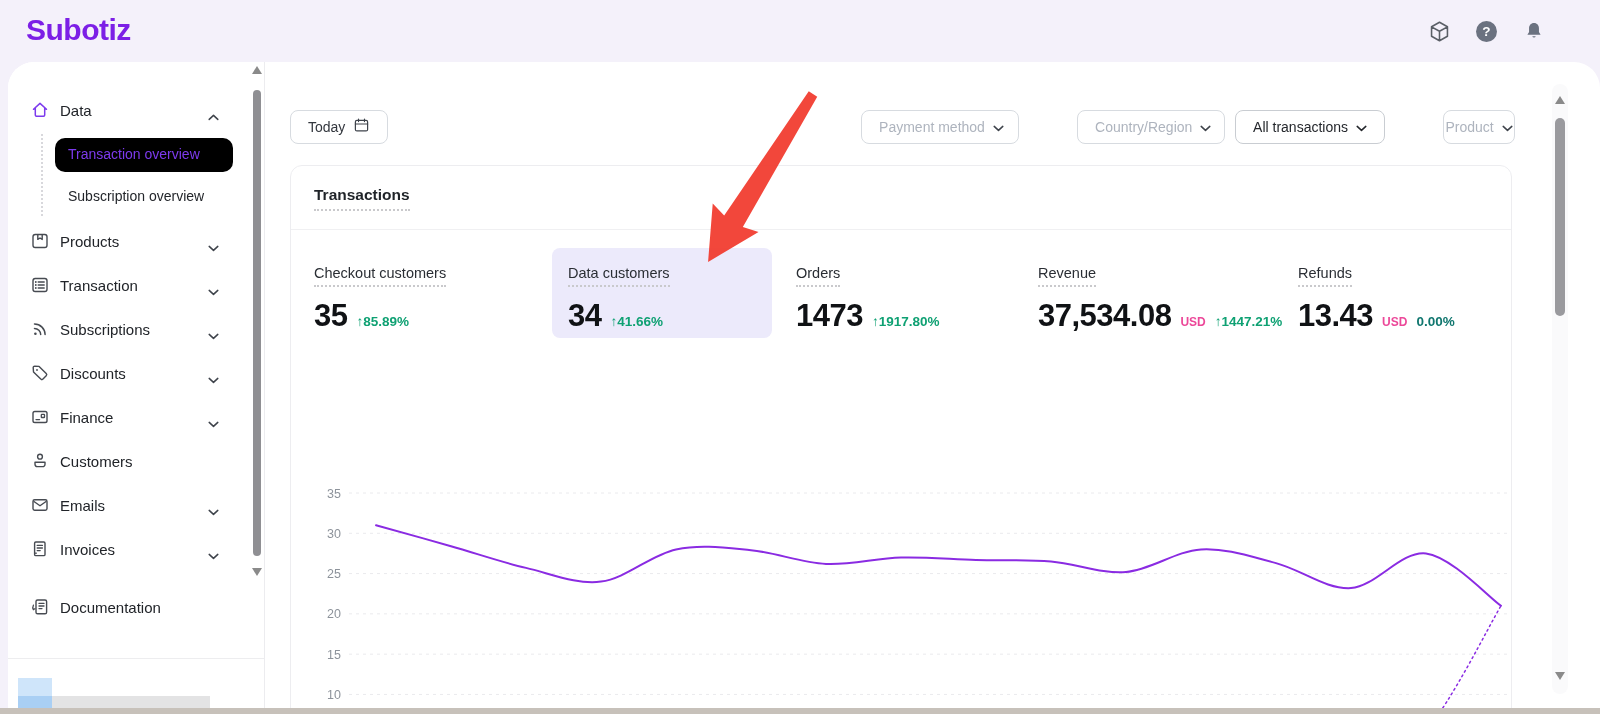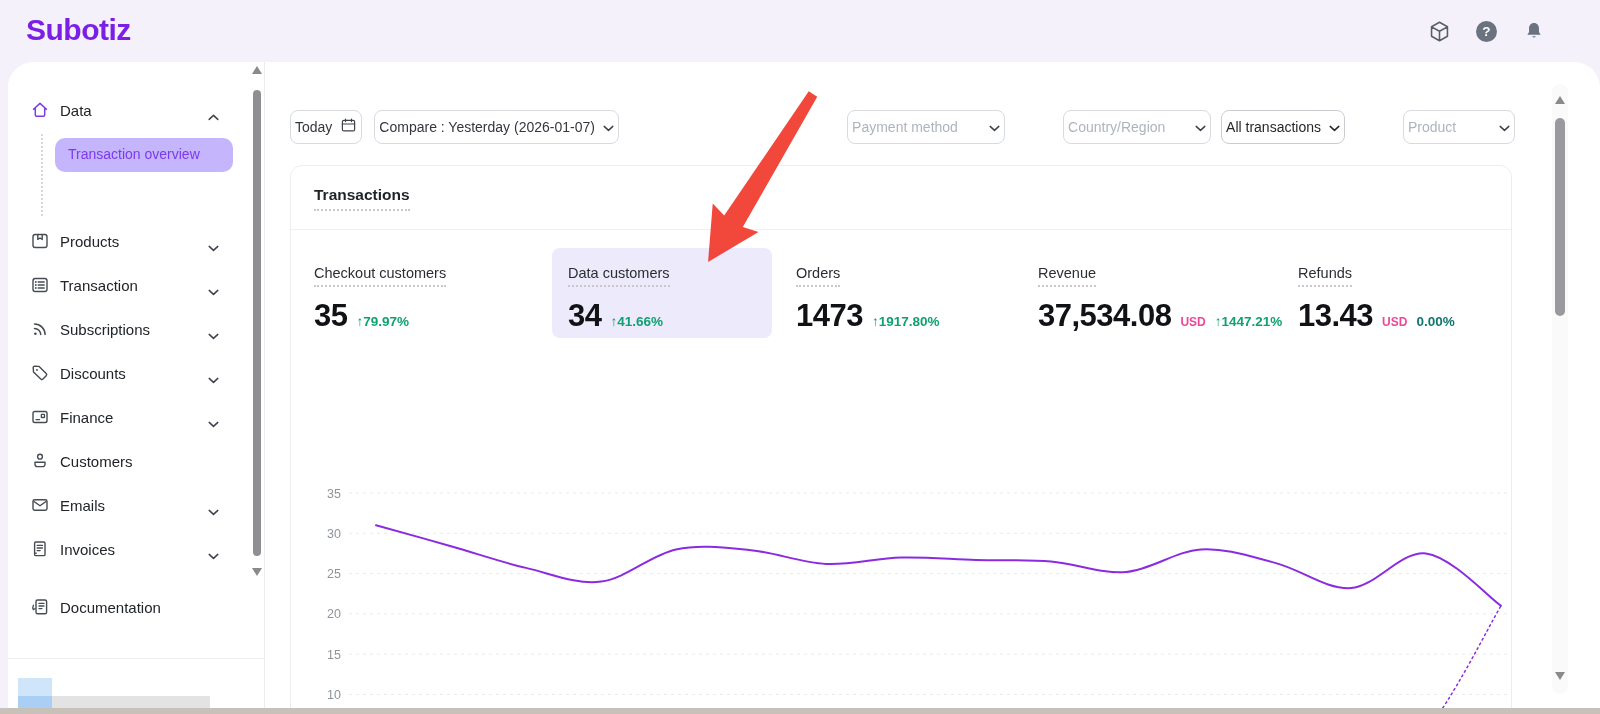--- a/index.html
+++ b/index.html
@@ -12,41 +12,41 @@
   .tb-icon{width:23px;height:23px;display:flex;align-items:center;justify-content:center;cursor:pointer;}
   
   .card{position:absolute;left:8px;top:62px;width:1592px;height:646px;background:#ffffff;
         border-radius:26px 26px 0 0;overflow:hidden;}
   
   .sidebar{position:absolute;left:0;top:0;width:256px;height:646px;border-right:1px solid #ECECEF;background:#fff;}
   .nav-row{position:absolute;left:0;width:256px;height:44px;display:flex;align-items:center;cursor:pointer;}
   .nav-ic{position:absolute;left:22px;width:20px;height:20px;}
   .nav-label{position:absolute;left:52px;font-size:15px;font-weight:500;color:#212429;}
   .nav-chev{position:absolute;left:200px;top:19px;}
-  .sub-pill{position:absolute;left:47px;top:76px;width:178px;height:34px;background:#c4b5fd;border-radius:10px;cursor:pointer;}
+  .sub-pill{position:absolute;left:47px;top:76px;width:178px;height:34px;background:#000000;border-radius:10px;cursor:pointer;}
   .sub-pill .sub-label{position:absolute;left:13px;top:8px;font-size:14px;font-weight:500;color:#7C3AED;}
   .sub-item2{position:absolute;left:47px;top:118px;width:178px;height:32px;cursor:pointer;}
   .sub-item2 .sub-label{position:absolute;left:13px;top:8px;font-size:14px;color:#23262B;}
   .sub-dots{position:absolute;left:33px;top:72px;height:82px;border-left:2px dotted #D8D8DC;}
   .side-divider{position:absolute;left:0;top:596px;width:256px;border-top:1px solid #EDEDEF;}
   
   .side-scroll{position:absolute;left:242px;top:4px;width:14px;height:560px;}
   .tri-up{width:0;height:0;border-left:5px solid transparent;border-right:5px solid transparent;border-bottom:8px solid #8A8A8A;margin:0 auto;}
   .tri-down{width:0;height:0;border-left:5px solid transparent;border-right:5px solid transparent;border-top:8px solid #8A8A8A;margin:0 auto;}
   .side-thumb{position:absolute;left:3px;top:24px;width:8px;height:466px;background:#8F8F93;border-radius:5px;}
   .side-tri-dn{position:absolute;left:2px;top:502px;}
   
   .thumb-a{position:absolute;left:10px;top:616px;width:34px;height:18px;background:#CFE5FA;}
   .thumb-b{position:absolute;left:10px;top:634px;width:34px;height:12px;background:#A9CFF4;}
   .thumb-c{position:absolute;left:44px;top:634px;width:158px;height:12px;background:#E3E3E4;}
   
   .filters-left{position:absolute;left:282px;top:48px;display:flex;gap:12px;}
   .filters-right{position:absolute;right:85px;top:48px;display:flex;gap:10px;}
   .fbtn{height:34px;border:1px solid #D7DBE0;border-radius:8px;background:#fff;display:flex;align-items:center;gap:8px;
-        padding:0 4px;font-size:14px;color:#33373E;white-space:nowrap;cursor:pointer;box-sizing:border-box;}
+        padding:0 17px;font-size:14px;color:#33373E;white-space:nowrap;cursor:pointer;box-sizing:border-box;}
   .fbtn.ghost{color:#AEB4BE;margin-left:48px;}
   .fbtn.dark{border-color:#C9CDD2;color:#24272C;}
   
   .panel{position:absolute;left:282px;top:103px;width:1222px;height:610px;background:#fff;border:1px solid #EDEDF0;border-radius:12px;box-sizing:border-box;}
   .panel-title{position:absolute;left:23px;top:20px;font-size:15.5px;font-weight:700;color:#1F2328;
                border-bottom:2px dotted #C9C9CC;padding-bottom:5px;}
   .panel-head-divider{position:absolute;left:0;top:63px;width:100%;border-top:1px solid #F0F0F2;}
   
   .metric{position:absolute;top:98px;cursor:pointer;}
   .metric-label{display:inline-block;font-size:14.5px;color:#2A2E34;border-bottom:2px dotted #C9C9CC;padding-bottom:4px;}
@@ -111,20 +111,23 @@
             <path d="M1.2 5.4 L5.5 1.4 L9.8 5.4" stroke="#3E434B" stroke-width="1.5" fill="none" stroke-linecap="round" stroke-linejoin="round"></path>
           </svg>
       </span>
     </div>
 
     <div class="sub-dots"></div>
 
     <div class="sub-pill">
       <span class="sub-label">Transaction overview</span>
     </div>
+    <div class="sub-item2">
+      <span class="sub-label">Subscription overview</span>
+    </div>
 
     <div class="nav-row" style="top:157px">
       <span class="nav-ic">
         <svg width="20" height="20" viewBox="0 0 20 20">
             <rect x="3" y="3.5" width="14" height="13" rx="2.2" stroke="#474B52" fill="none" stroke-width="1.4"></rect>
             <path d="M7.8 3.8 V8.4 L10 7 L12.2 8.4 V3.8" stroke="#474B52" fill="none" stroke-width="1.4" stroke-linejoin="round"></path>
           </svg>
       </span>
       <span class="nav-label">Products</span>
       <span class="nav-chev">
@@ -266,28 +269,20 @@
   <div class="filters-left">
     <div class="fbtn">
       <span>Today</span>
       <span>
         <svg width="17" height="17" viewBox="0 0 20 20">
             <rect x="2.8" y="4" width="14.4" height="12.4" rx="1.8" stroke="#3E434B" fill="none" stroke-width="1.4"></rect>
             <path d="M2.8 8.2 H17.2 M6.5 2.4 V5.4 M13.5 2.4 V5.4" stroke="#3E434B" stroke-width="1.4" stroke-linecap="round"></path>
           </svg>
       </span>
     </div>
-    <div class="fbtn">
-      <span>Compare : Yesterday (2026-01-07)</span>
-      <span>
-        <svg width="11" height="7" viewBox="0 0 11 7">
-            <path d="M1.2 1.4 L5.5 5.4 L9.8 1.4" stroke="#3E434B" stroke-width="1.5" fill="none" stroke-linecap="round" stroke-linejoin="round"></path>
-          </svg>
-      </span>
-    </div>
   </div>
 
   <div class="filters-right">
     <div class="fbtn ghost" style="width:158px;justify-content:space-between">
       <span>Payment method</span>
       <span>
         <svg width="11" height="7" viewBox="0 0 11 7">
             <path d="M1.2 1.4 L5.5 5.4 L9.8 1.4" stroke="#3E434B" stroke-width="1.5" fill="none" stroke-linecap="round" stroke-linejoin="round"></path>
           </svg>
       </span>
@@ -301,41 +296,41 @@
       </span>
     </div>
     <div class="fbtn dark">
       <span>All transactions</span>
       <span>
         <svg width="11" height="7" viewBox="0 0 11 7">
             <path d="M1.2 1.4 L5.5 5.4 L9.8 1.4" stroke="#24272C" stroke-width="1.5" fill="none" stroke-linecap="round" stroke-linejoin="round"></path>
           </svg>
       </span>
     </div>
-    <div class="fbtn ghost" style="width:112px;justify-content:space-between">
+    <div class="fbtn ghost" style="width:72px;justify-content:center">
       <span>Product</span>
       <span>
         <svg width="11" height="7" viewBox="0 0 11 7">
             <path d="M1.2 1.4 L5.5 5.4 L9.8 1.4" stroke="#3E434B" stroke-width="1.5" fill="none" stroke-linecap="round" stroke-linejoin="round"></path>
           </svg>
       </span>
     </div>
   </div>
 
   <div class="panel">
     <div class="panel-title">Transactions</div>
     <div class="panel-head-divider"></div>
 
     <div class="hl-card"></div>
 
     <div class="metric" style="left:23px">
       <span class="metric-label">Checkout customers</span>
       <div class="metric-line">
         <span class="metric-value">35</span>
-        <span class="delta-up"><span>↑</span><span>79.97%</span></span>
+        <span class="delta-up"><span>↑</span><span>85.89%</span></span>
       </div>
     </div>
 
     <div class="metric" style="left:277px">
       <span class="metric-label">Data customers</span>
       <div class="metric-line">
         <span class="metric-value">34</span>
         <span class="delta-up"><span>↑</span><span>41.66%</span></span>
       </div>
     </div>

